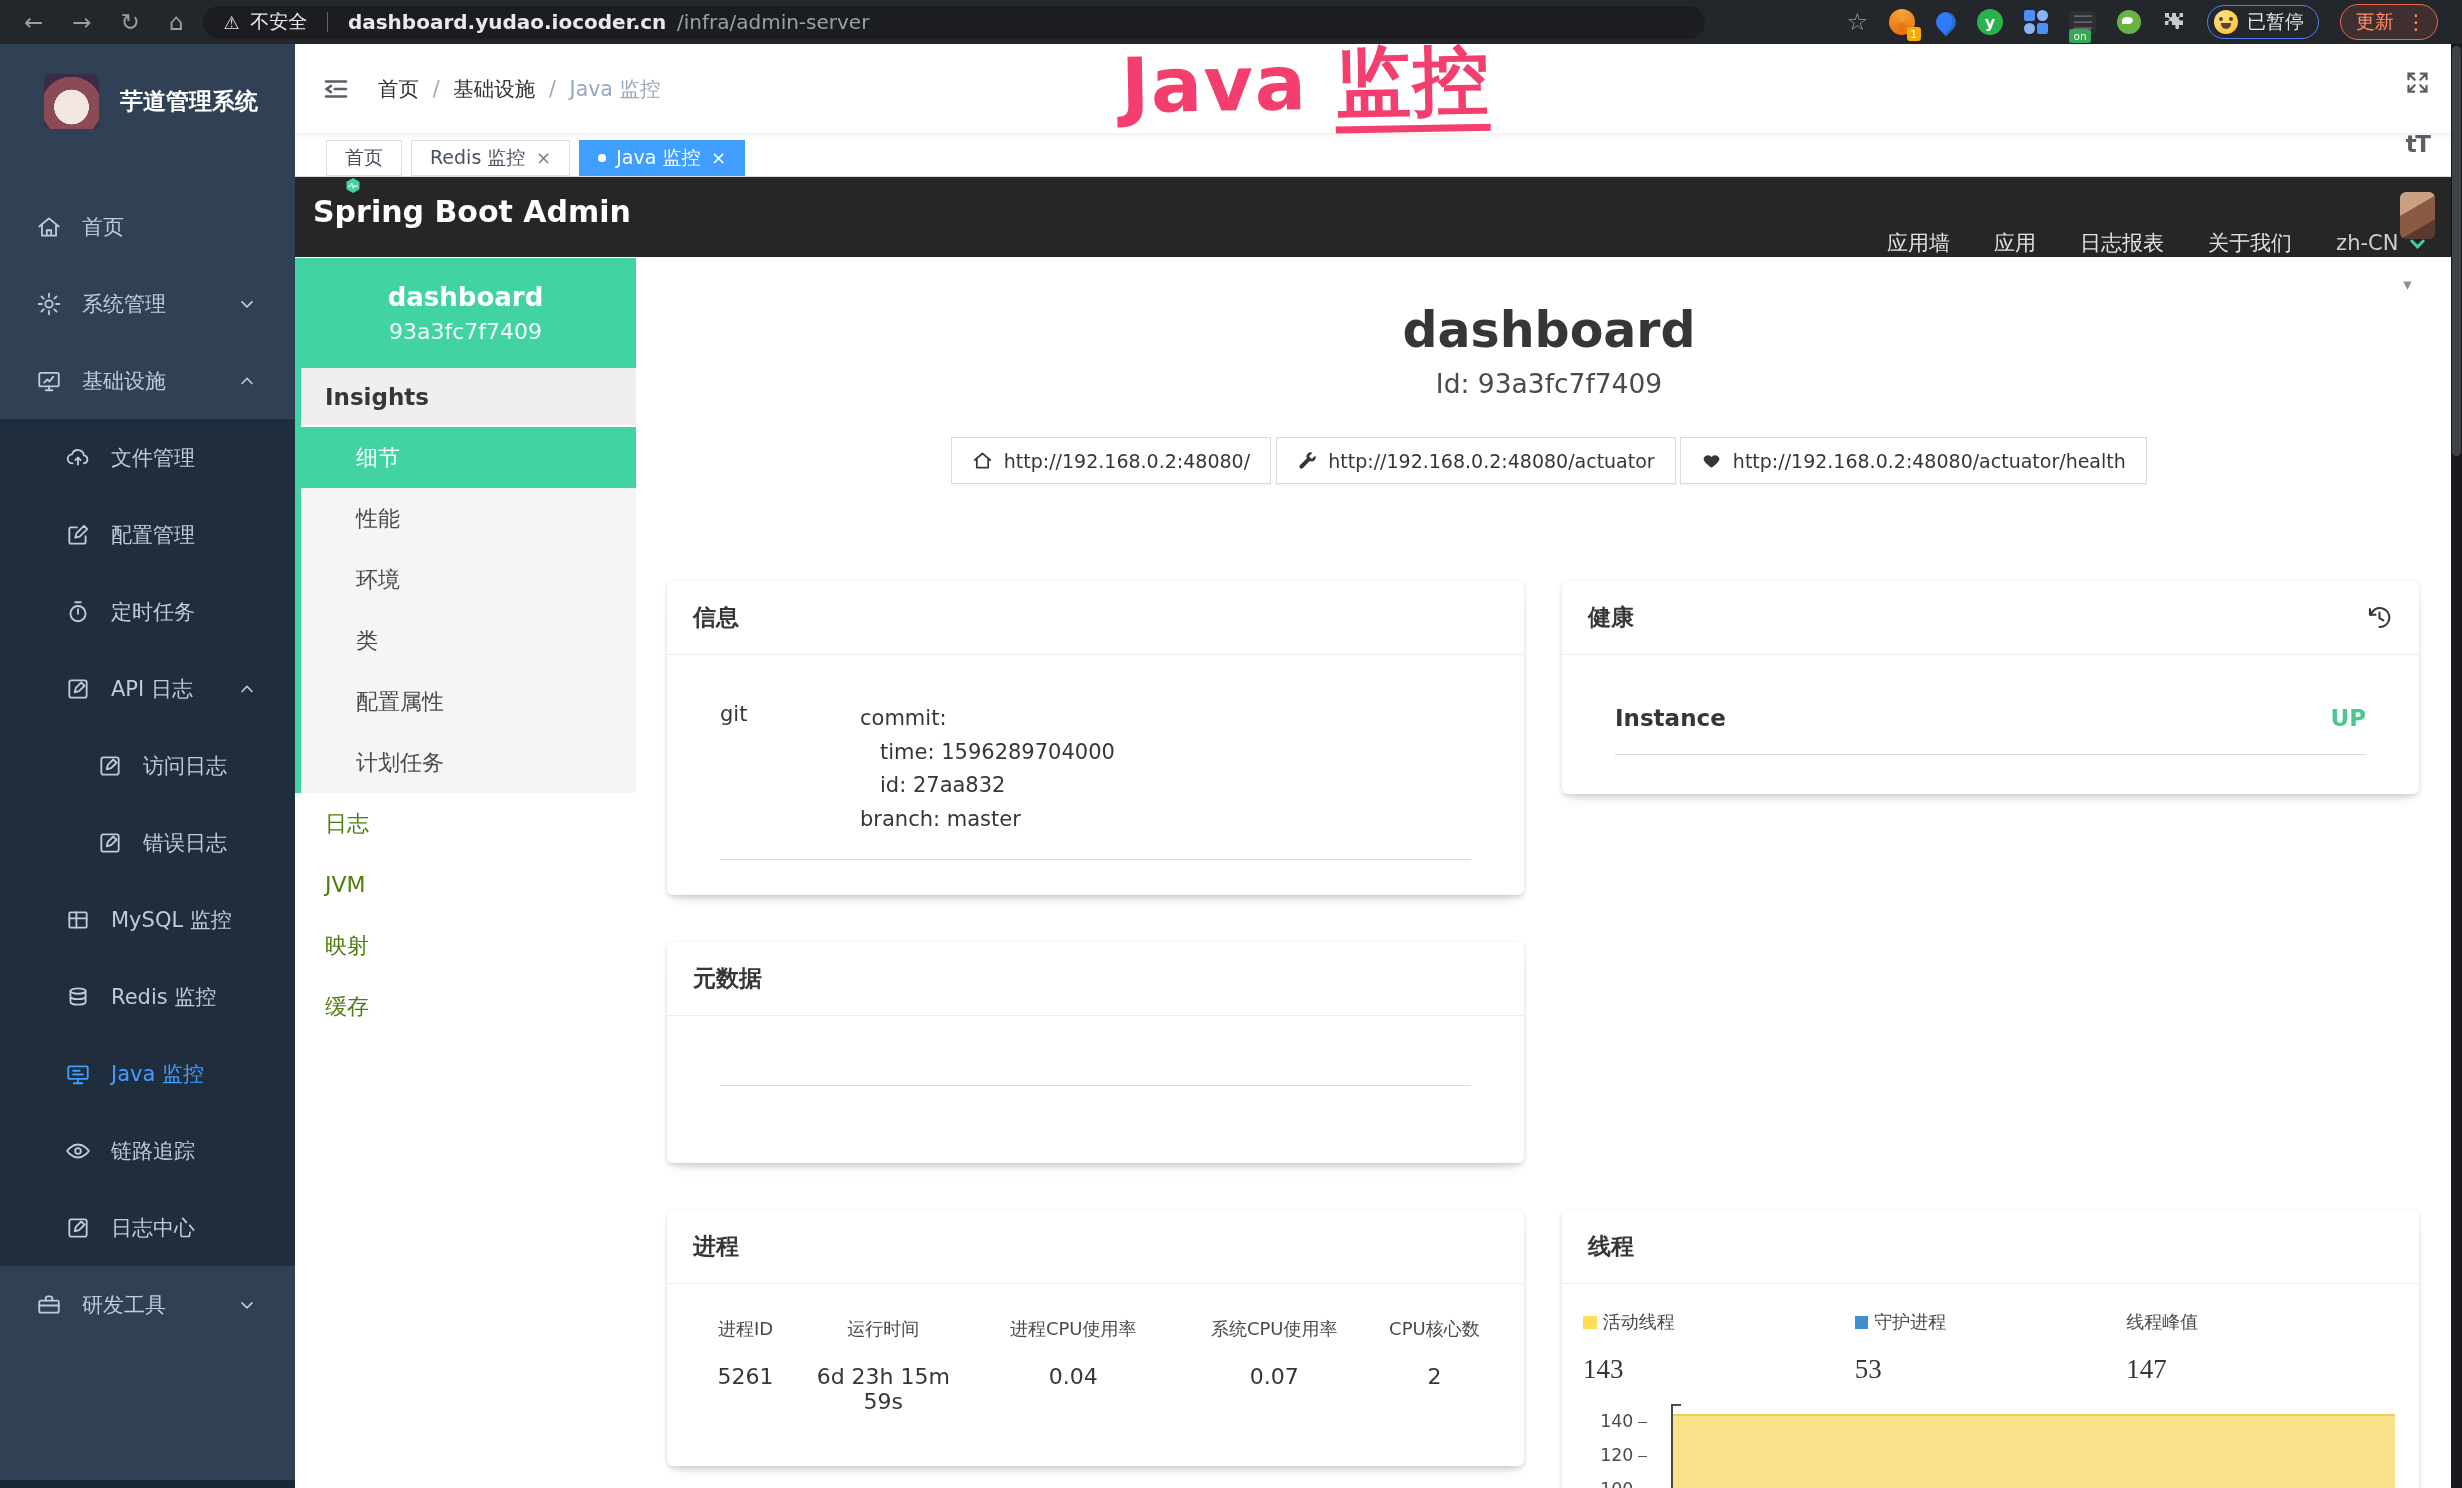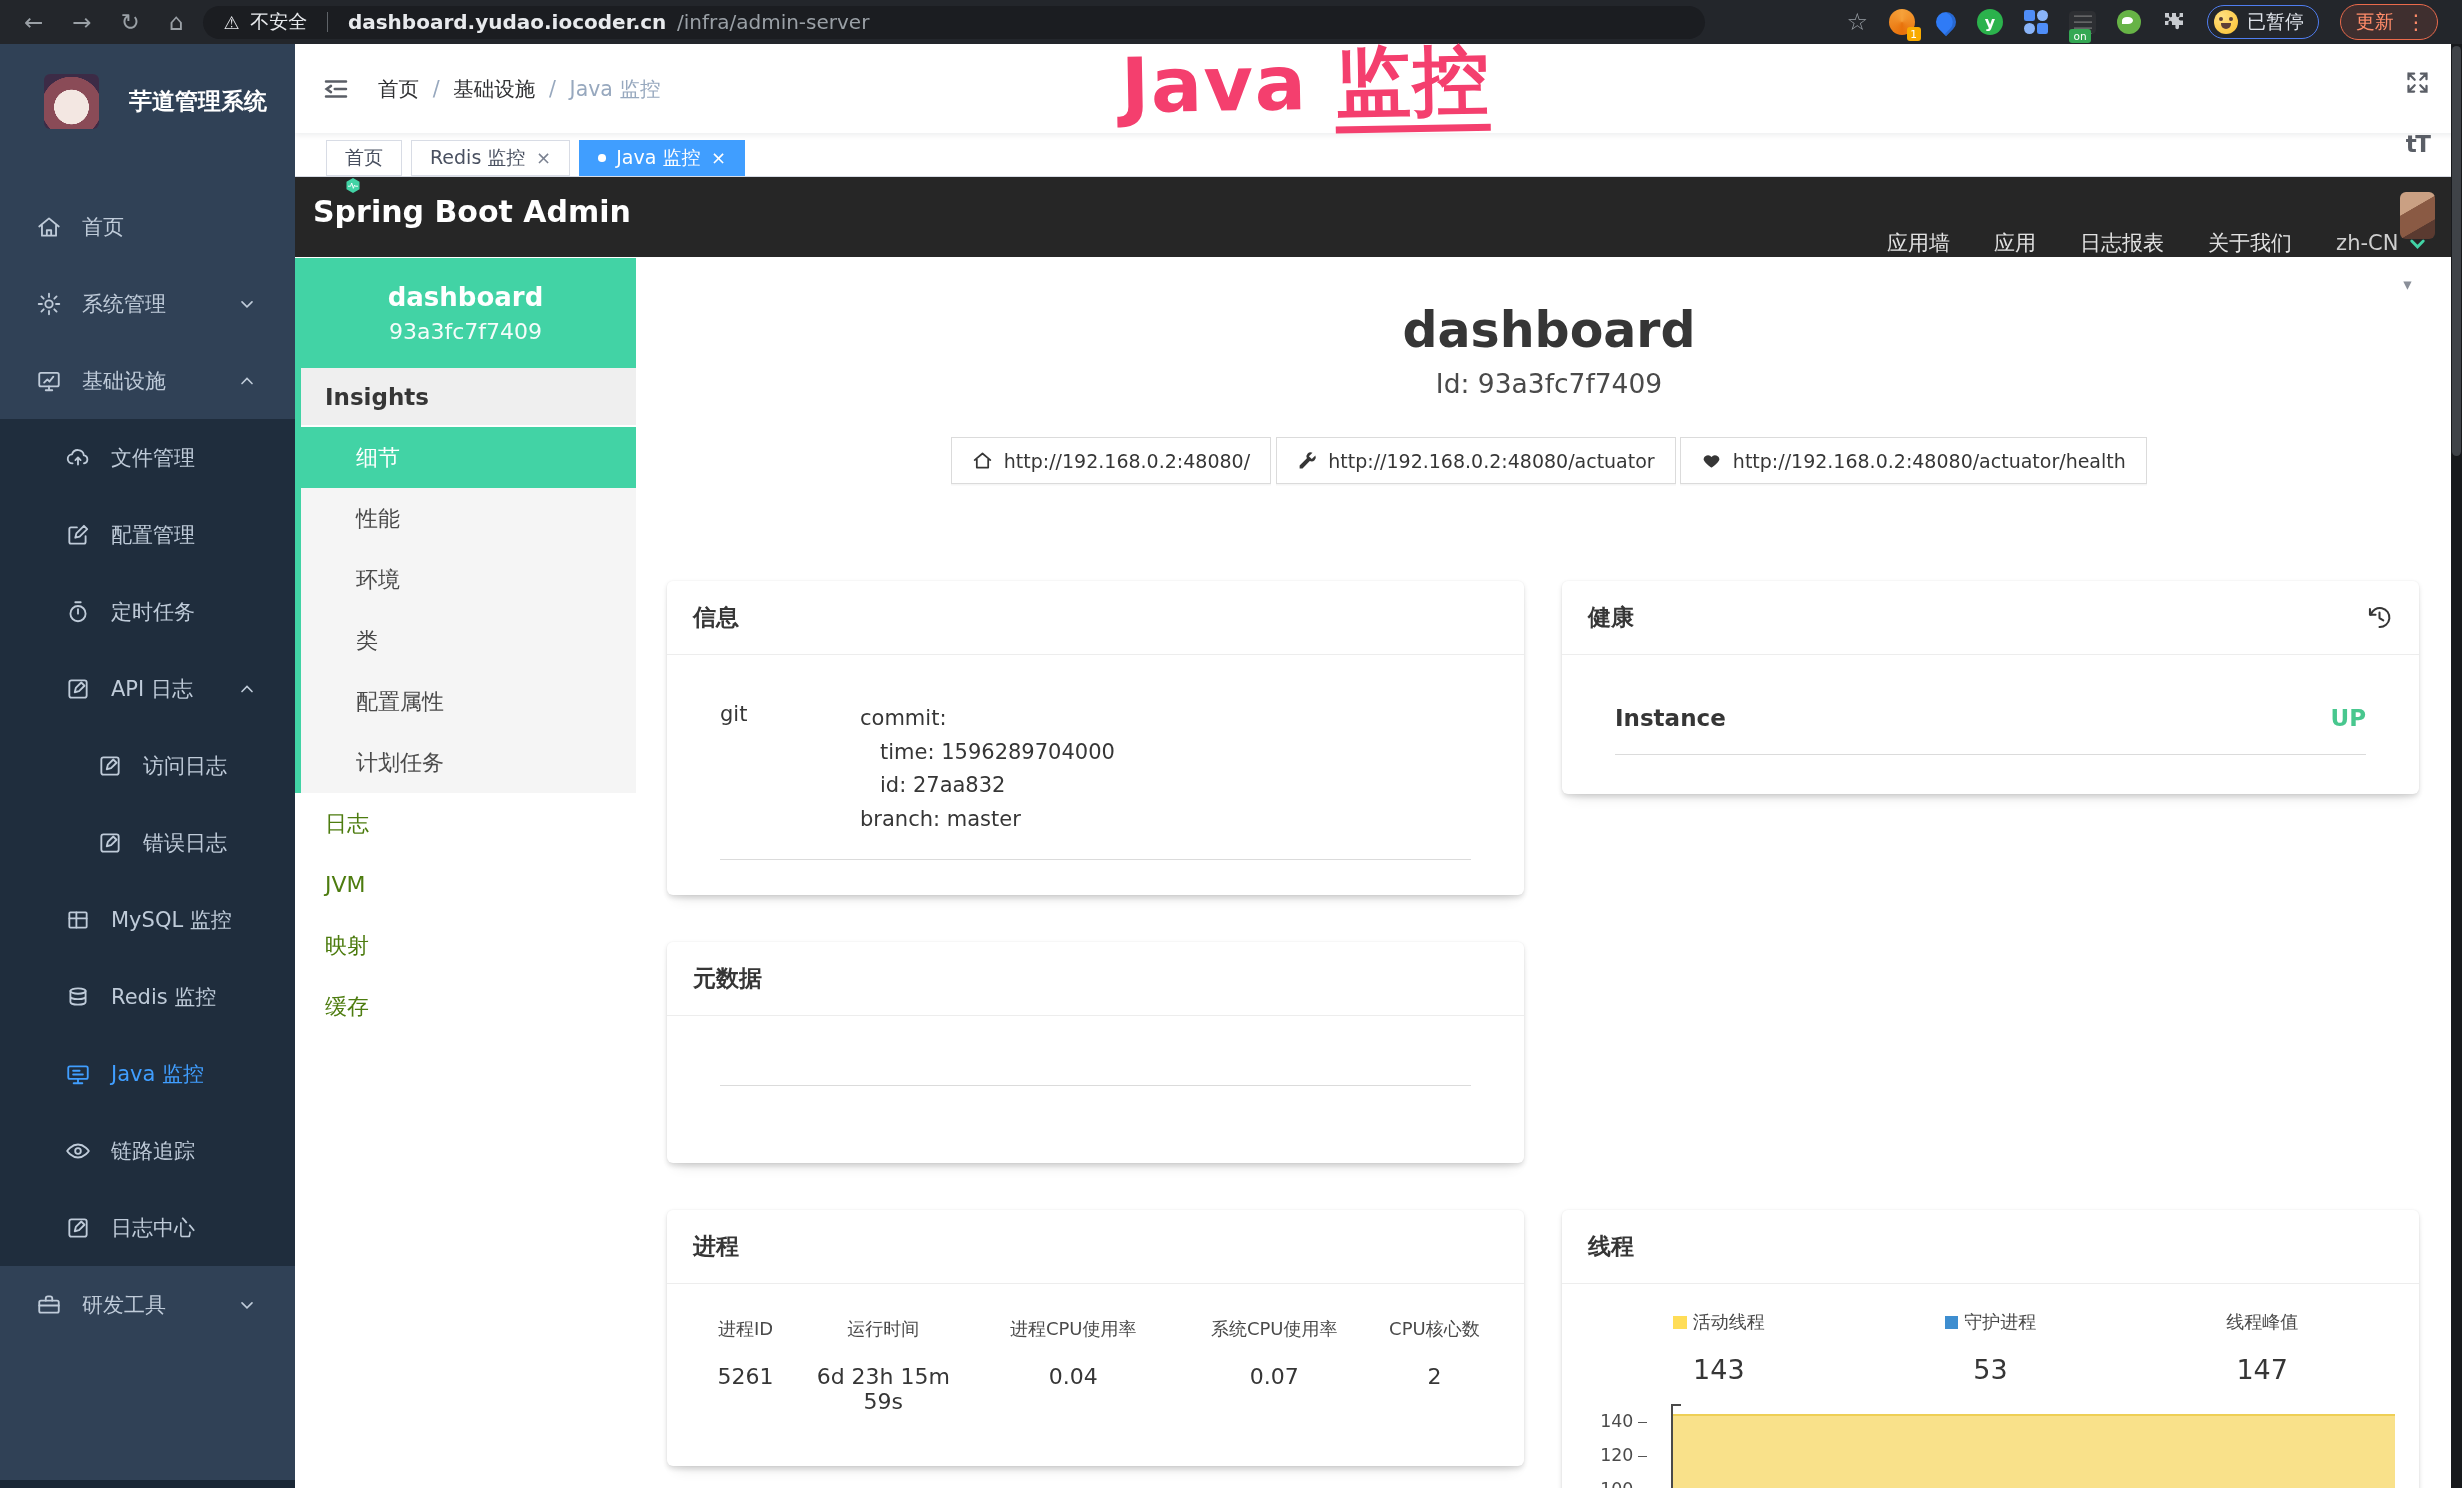--- a/index.html
+++ b/index.html
@@ -43,21 +43,21 @@
   .face::before { content:""; position:absolute; top:6.8px; left:5.3px; width:3.8px; height:3.8px; border-radius:50%;
     background:#5d4037; box-shadow:10px 0 0 #5d4037; }
   .face::after { content:""; position:absolute; left:6.8px; top:13px; width:10.6px; height:6px;
     border-radius:0 0 6.8px 6.8px; background:#5d4037; }
   .update-btn { display:flex; align-items:center; gap:12px; border:1.5px solid #ea6a4b; border-radius:18px;
     padding:3.8px 10.6px 3.8px 15px; color:#ff8b69; font-size:19px; background:rgba(234,106,75,.14); margin-right:10.6px; }
   .kebab { color:#ff8b69; font-size:20.5px; }
 
   
   .os-sidebar { position:absolute; top:44px; left:0; width:295px; bottom:0; background:#304156; z-index:10; }
-  .logo-row { height:114px; display:flex; align-items:center; padding-left:44px; gap:30px; }
+  .logo-row { height:114px; display:flex; align-items:center; padding-left:44px; gap:21px; }
   .logo-img { width:55px; height:55px; border-radius:6px; flex:none;
     background:radial-gradient(circle at 50% 60%, #f3e7e2 0 40%, #8a4b57 41% 70%, #3c2b46 71%); }
   .logo-title { color:#fff; font-size:23px; font-weight:700; }
   .menu { margin-top:30px; }
   .nav-item { height:77px; display:flex; align-items:center; position:relative; font-size:21px; color:#bfcbd9; }
   .nav-item .ic { width:26px; height:26px; margin-left:36px; margin-right:20px; flex:none; }
   .submenu { background:#1f2d3d; }
   .submenu .nav-item .ic { margin-left:65px; }
   .submenu .nav-item.sub2 .ic { margin-left:97px; }
   .chev { position:absolute; right:38px; width:20px; height:20px; color:#bfcbd9; }
@@ -141,21 +141,21 @@
   .meta-row { display:flex; font-size:21px; color:#363636; }
   .meta-row .k { width:171px; flex:none; }
 
   .proc-body { padding:33px 30px 49px; display:flex; text-align:center; }
   .pcol { padding:0 7.6px; }
   .pcol .lab { font-size:18px; color:#4a4a4a; }
   .pcol .val { font-size:22px; color:#363636; margin-top:23px; }
   .f11{flex:1.1} .f22{flex:2.2} .f25{flex:2.5} .f14{flex:1.4}
 
   .thr-body { padding:26px 21px 0; }
-  .stats { display:flex; text-align:center; }
+  .stats { display:flex; text-align:left;font-family:Liberation Serif, serif; }
   .scol { flex:1; }
   .scol .lab { font-size:18px; color:#4a4a4a; display:inline-flex; align-items:center; gap:6px; }
   .sq { width:13.7px; height:13.7px; display:inline-block; }
   .sq-yellow { background:#ffdd57; } .sq-blue { background:#3e8ed0; }
   .scol .val { font-size:27px; color:#363636; margin-top:20px; }
   .tchart { position:relative; margin-top:23px; height:121px; }
   .ytick { position:absolute; left:0; width:64px; text-align:right; font-size:17.4px; color:#4a4a4a; }
   .ytick::after { content:""; display:inline-block; width:9px; height:1.5px; background:#555; margin-left:4.6px; vertical-align:middle; }
   .yt0{top:3px} .yt1{top:37px} .yt2{top:71px}
   .plot { position:absolute; left:88px; right:3px; top:-4.6px; bottom:-46px; border-left:2.3px solid #4a4a4a; }

